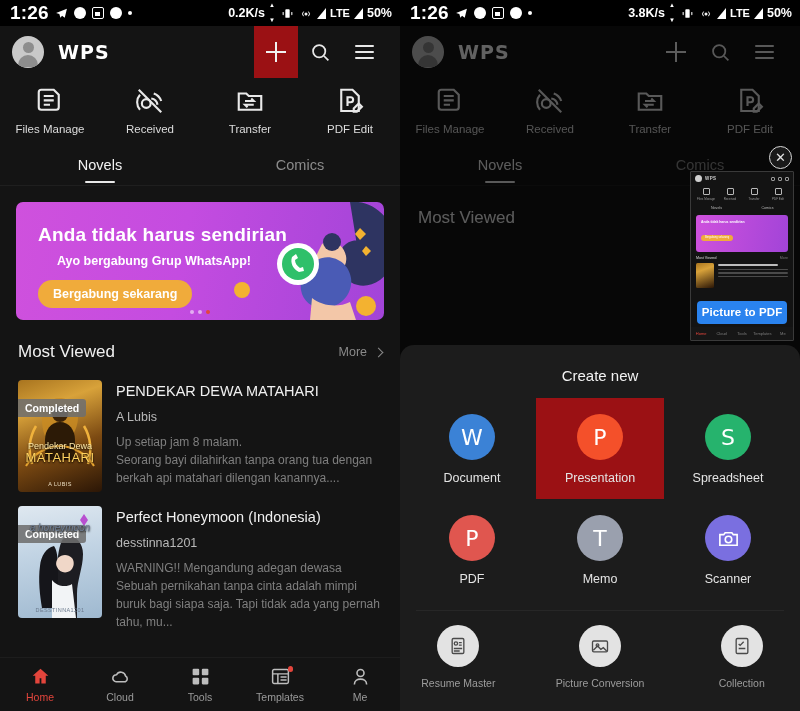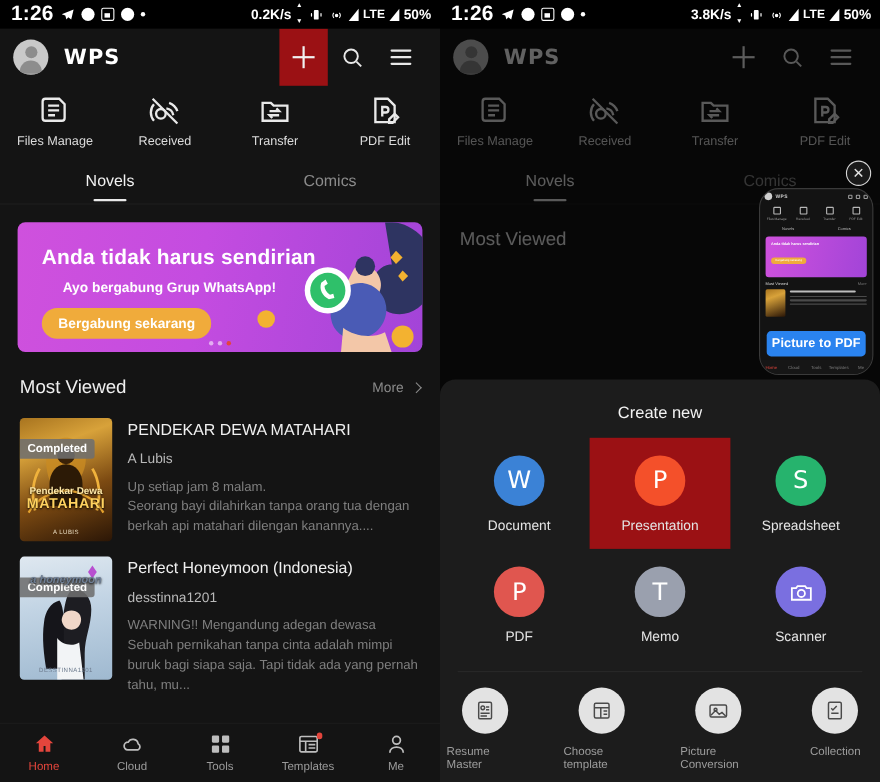--- a/index.html
+++ b/index.html
@@ -92,21 +92,21 @@
   .mv-title { color: #f0f0f0; font-size: 17px; font-weight: 400; }
   .mv-more { margin-left: auto; color: #8a8a8a; font-size: 12.5px; display:flex; align-items:center; gap: 8px; }
   .chev { width: 7px; height: 7px; border-right: 1.6px solid #8a8a8a; border-top: 1.6px solid #8a8a8a; transform: rotate(45deg); }
 
   .book { display: flex; gap: 14px; padding: 14px 18px 0; }
   .cover { position: relative; width: 84px; height: 112px; border-radius: 4px; overflow: hidden; flex: none; }
   .cover.gold { background: linear-gradient(160deg,#a8741f 0%,#d8a23a 25%,#7c4a12 60%,#2b1606 100%); }
   .cover.blue { background: linear-gradient(170deg,#dfe8f0 0%,#c2d4e4 40%,#9fb9d0 100%); }
   .cv-figure { position:absolute; }
   .badge { position: absolute; left: 0; top: 6px; background: rgba(110,110,110,.88); color: #fff; font-size: 10.5px; font-weight: 700; padding: 2.5px 7px 3px; border-radius: 0 3px 3px 0; margin-top: 13px; }
-  .cv-title { position:absolute; left: 4px; right: 4px; bottom: 26px; text-align:center; color:#ffe9a8; font-size: 9px; font-weight: 700; line-height: 1.15; text-shadow: 0 1px 2px #000; }
+  .cv-title { position:absolute; left: 4px; right: 4px; bottom: 26px; text-align:center; color:#ffe9a8; font-size: 9px; font-weight: 400; line-height: 1.15; text-shadow: 0 1px 2px #000; }
   .cv-title .big { display:block; font-size: 13px; color:#ffd25f; letter-spacing: .5px; }
   .cv-byline { position:absolute; left:0; right:0; bottom: 5px; text-align:center; font-size: 5.5px; color: #e9dcc0; letter-spacing:.4px; }
   .b-info { flex: 1; min-width: 0; padding-top: 2px; }
   .b-name { color: #f0f0f0; font-size: 14.5px; line-height: 1.25; }
   .b-author { color: #b9b9b9; font-size: 12.5px; margin-top: 10px; }
   .b-desc { color: #7f7f7f; font-size: 12px; line-height: 1.5; margin-top: 9px; }
 
   
   .botnav { position: absolute; left: 0; right: 0; bottom: 0; height: 54px; background: #141414; display: flex; border-top: 1px solid #1d1d1d; }
   .bn { flex: 1; display: flex; flex-direction: column; align-items: center; justify-content: center; gap: 4px; position: relative; }
@@ -118,21 +118,21 @@
 
   
   .dim { position: absolute; inset: 0; background: rgba(0,0,0,.62); z-index: 20; }
   .close-btn {
     position: absolute; right: 8px; top: 146px; width: 23px; height: 23px; border-radius: 50%;
     border: 1.6px solid #d7d7d7; color: #e5e5e5; display: flex; align-items: center; justify-content: center;
     font-size: 13px; z-index: 40; background: #1a1a1a;
   }
   .preview {
     position: absolute; right: 6px; top: 171px; width: 104px; height: 170px; z-index: 35;
-    border-radius: 18px; overflow: hidden; border: 1px solid #3a3a3a; background: #131313;
+    border-radius: 1px; overflow: hidden; border: 1px solid #3a3a3a; background: #131313;
   }
   .pv-bar { height: 13px; display:flex; align-items:center; gap:3px; padding: 0 4px; }
   .pv-av { width: 7px; height: 7px; border-radius: 50%; background: #d0d0d0; }
   .pv-brand { color:#ccc; font-size: 4.5px; font-weight:700; letter-spacing:.4px; }
   .pv-ic { margin-left:auto; display:flex; gap:3px; }
   .pv-ic i { display:block; width:4px; height:4px; border:.6px solid #999; border-radius:1px; }
   .pv-quick { display:flex; padding: 3px 3px 2px; }
   .pv-q { flex:1; display:flex; flex-direction:column; align-items:center; gap:2px; }
   .pv-q b { display:block; width:7px; height:7px; border:.7px solid #b8b8b8; border-radius:1px; }
   .pv-q em { font-size: 3px; color:#999; font-style:normal; }
@@ -642,29 +642,20 @@
                 <rect x="5" y="3" width="14" height="18" rx="1.6"></rect>
                 <circle cx="9.5" cy="9" r="2"></circle>
                 <path d="M13 8h3.5M13 11h3.5M7 15h10M7 18h7"></path>
               </svg>
           </div>
           <div class="q2-label">Resume Master</div>
         </div>
         <div class="q2">
           <div class="q2-circ">
             <svg width="20" height="20" viewBox="0 0 24 24" fill="none" stroke="currentColor" stroke-width="1.6">
-                <rect x="4" y="4" width="16" height="16" rx="1.6"></rect>
-                <path d="M4 9h16M11 9v11M14 12.5h4M14 16h4"></path>
-              </svg>
-          </div>
-          <div class="q2-label">Choose template</div>
-        </div>
-        <div class="q2">
-          <div class="q2-circ">
-            <svg width="20" height="20" viewBox="0 0 24 24" fill="none" stroke="currentColor" stroke-width="1.6">
                 <rect x="3" y="6" width="18" height="13" rx="1.6"></rect>
                 <circle cx="9" cy="11" r="1.6"></circle>
                 <path d="M4 17l5-5 4 4 3-2 4 4"></path>
               </svg>
           </div>
           <div class="q2-label">Picture Conversion</div>
         </div>
         <div class="q2">
           <div class="q2-circ">
             <svg width="20" height="20" viewBox="0 0 24 24" fill="none" stroke="currentColor" stroke-width="1.6">

